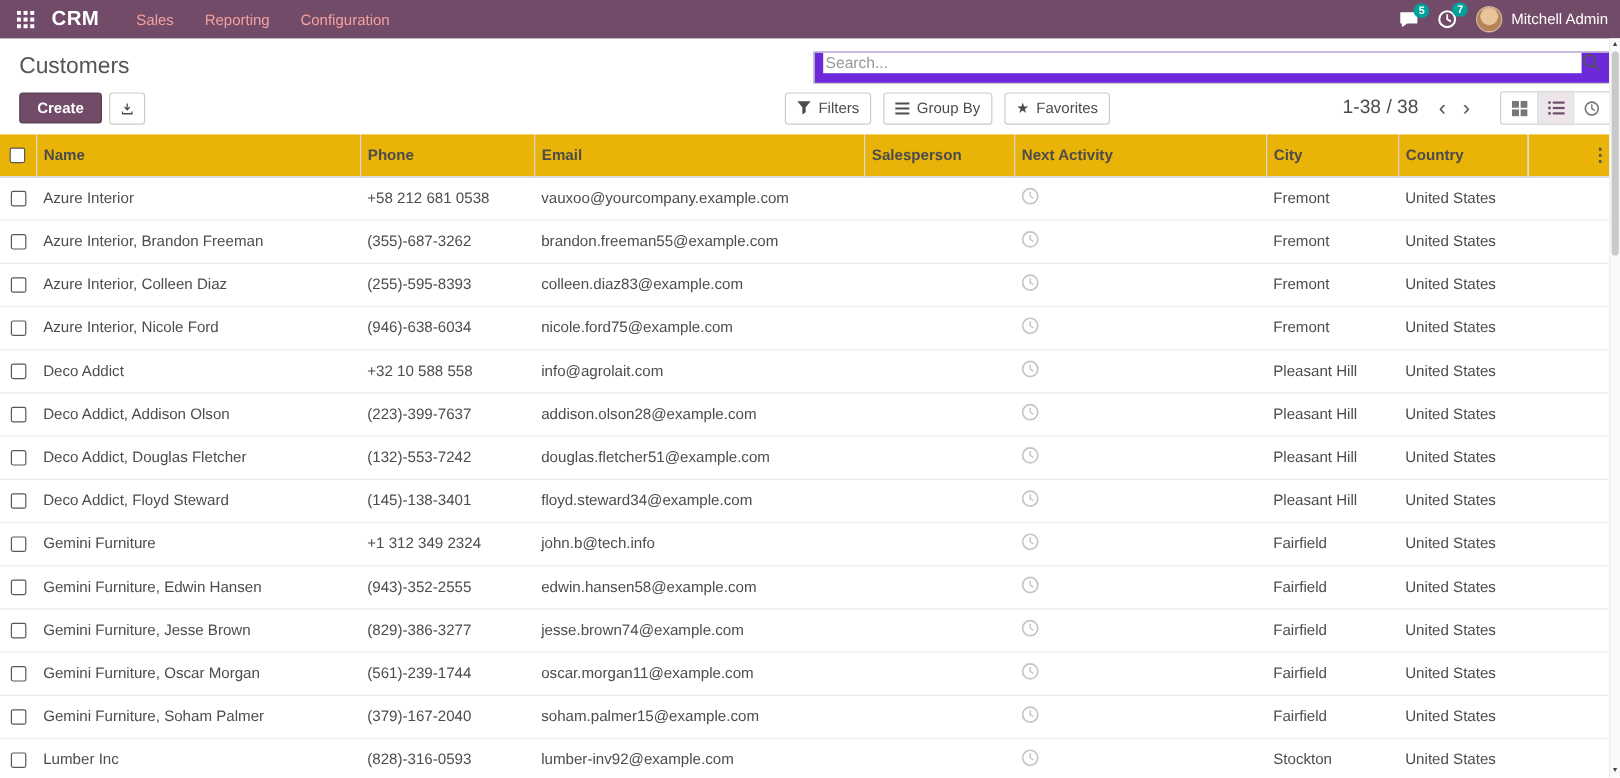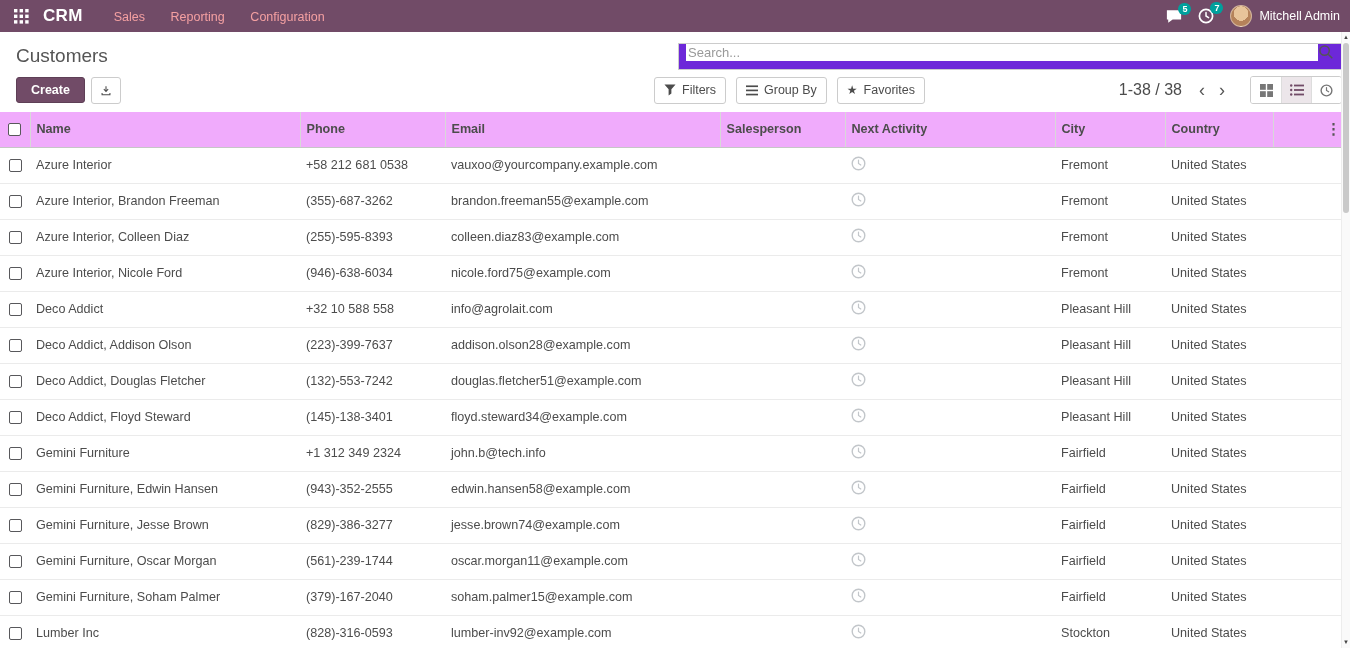--- a/index.html
+++ b/index.html
@@ -59,21 +59,21 @@
   .pager-text{ font-size:16px; color:#4c4c4c; margin-right:10px;}
   .pager-btn{ background:none; border:none; color:#555; font-size:18px; line-height:18px; cursor:pointer; padding:0 7px;}
   .switcher{ display:flex; border:1px solid #ccc; border-radius:3px; overflow:hidden; margin-left:18px;}
   .sw-btn{ width:30px; height:26px; background:#fff; border:none; border-left:1px solid #ddd; cursor:pointer; display:flex; align-items:center; justify-content:center;}
   .sw-btn:first-child{ border-left:none; }
   .sw-btn.active{ background:#ece6ea; }
 
   
   table{ width:1350px; border-collapse:collapse; table-layout:fixed; font-size:12.6px;}
   thead th{
-    background:#f0abfc; height:35px; text-align:left; padding:0 6px;
+    background:#eab308; height:35px; text-align:left; padding:0 6px;
     font-weight:bold; color:#4c4c4c; border-bottom:1px solid #c6c6c6;
     border-right:1px solid #d8d8d8; white-space:nowrap; overflow:hidden;
   }
   thead th:last-child{ border-right:none; }
   tbody td{
     height:36px; border-bottom:1px solid #ebebeb; padding:0 6px;
     white-space:nowrap; overflow:hidden; text-overflow:ellipsis; color:#4c4c4c;
   }
   .cb-col{ width:30px; text-align:center; padding:0 !important;}
   .checkbox{

